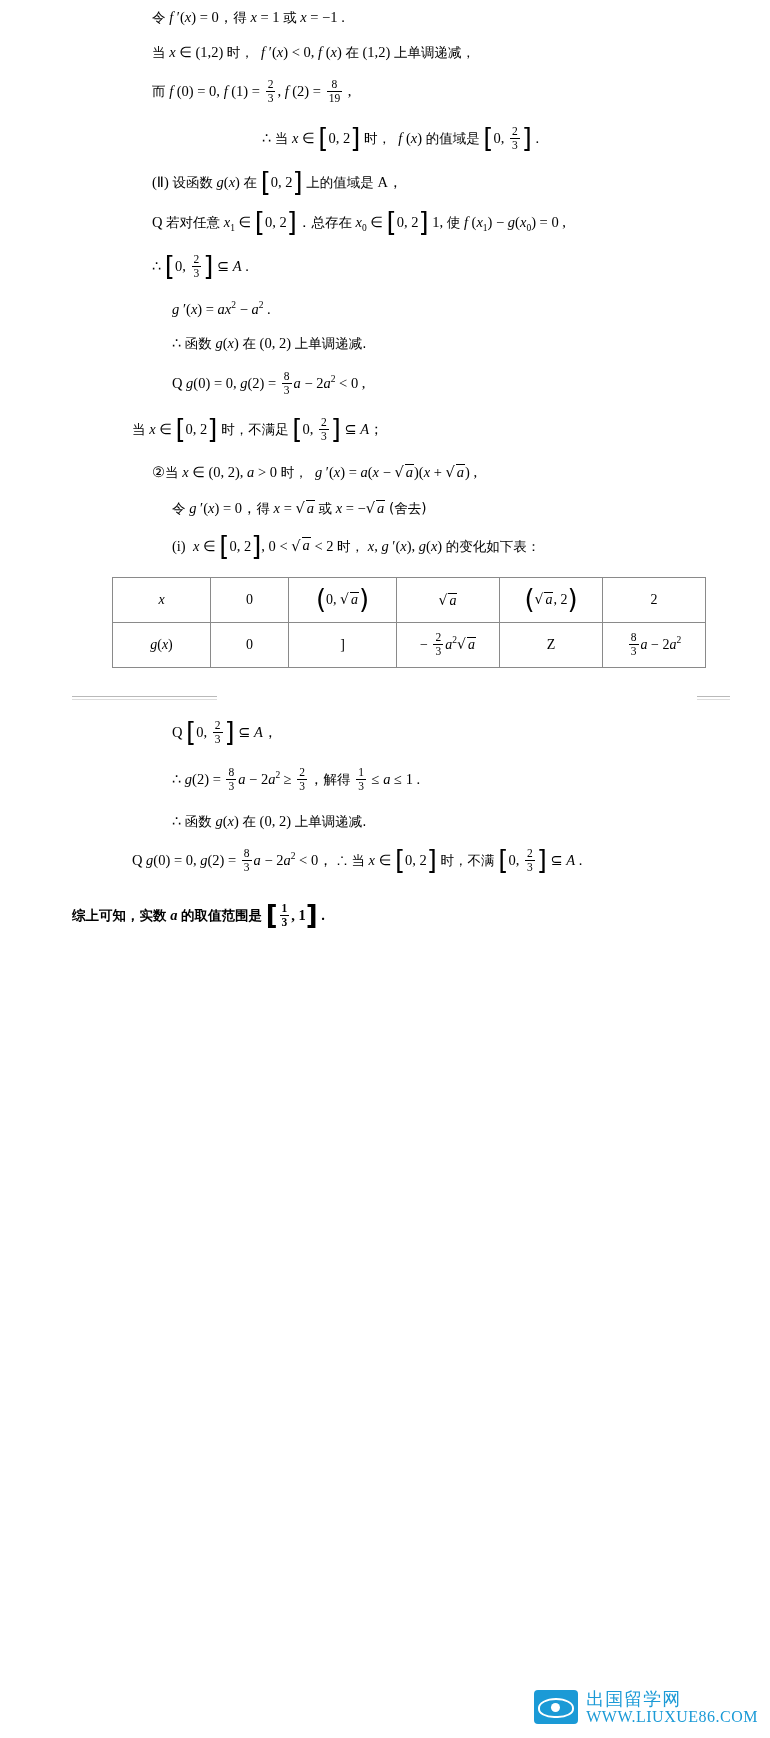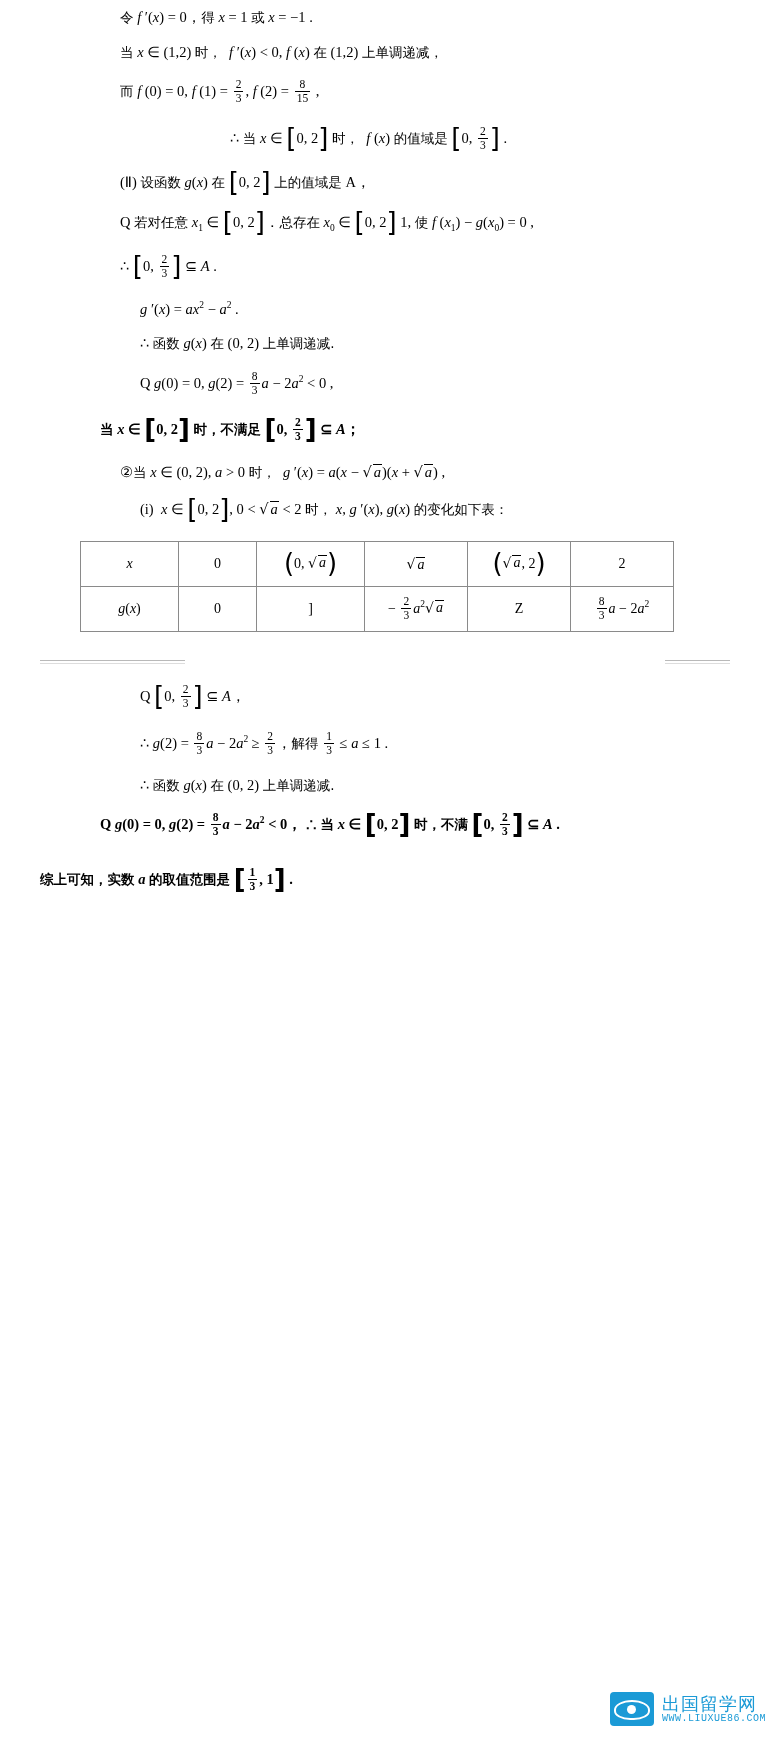--- a/index.html
+++ b/index.html
@@ -12,32 +12,33 @@
     min-height: 1738px;
     font-family: "Liberation Serif", serif;
     color: #000000;
     position: relative;
   }
   .page {
     width: 770px;
     min-height: 1738px;
     position: relative;
     box-sizing: border-box;
+    padding-left: 32px;
   }
   .doc-body {
     padding: 10px 40px 0 40px;
   }
   .line {
     font-size: 14.5px;
     line-height: 1.0;
     margin: 0 0 20px 0;
     white-space: nowrap;
   }
   .ind-0  { padding-left: 0; }
-  .ind-1  { padding-left: 60px; font-weight: bold; }
+  .ind-1  { padding-left: 60px; }
   .ind-2  { padding-left: 80px; }
   .ind-3  { padding-left: 100px; }
   .ind-6  { padding-left: 190px; }
   em.v { font-family: "Liberation Serif", serif; font-style: italic; }
   .cjk { font-family: "DejaVu Sans", sans-serif; font-style: normal; font-size: 13.5px; }
   .frac {
     display: inline-block;
     vertical-align: middle;
     text-align: center;
     font-size: 11.5px;
@@ -111,21 +112,21 @@
     position: absolute;
     top: 8px;
     left: 145px;
     width: 480px;
     height: 20px;
     background: #ffffff;
   }
   
   .watermark {
     position: absolute;
-    right: 4px;
+    right: 12px;
     bottom: 12px;
     display: flex;
     align-items: center;
     gap: 8px;
   }
   .wm-badge {
     width: 44px;
     height: 34px;
     background: #1b9ad6;
     border-radius: 4px;
@@ -148,43 +149,43 @@
     border-radius: 50%;
   }
   .wm-text { line-height: 1.1; }
   .wm-title {
     font-family: "DejaVu Sans", sans-serif;
     font-size: 18px;
     color: #1b9ad6;
     letter-spacing: 1px;
   }
   .wm-url {
-    font-family: Liberation Mono, monospace;
-    font-size: 10px;
+    font-family: Liberation Serif, serif;
+    font-size: 16px;
     color: #1b9ad6;
     letter-spacing: 0.5px;
   }
 </style>
 </head>
 <body>
 
 <div class="page">
   <div class="doc-body">
 
     <div class="line ind-2">
       <span class="cjk">令</span> <em class="v">f</em> ′(<em class="v">x</em>) = 0，<span class="cjk">得</span> <em class="v">x</em> = 1 <span class="cjk">或</span> <em class="v">x</em> = −1 .
     </div>
 
 
     <div class="line ind-2">
       <span class="cjk">当</span> <em class="v">x</em> ∈ (1,2) <span class="cjk">时，</span>&nbsp;&nbsp;<em class="v">f</em> ′(<em class="v">x</em>) &lt; 0, <em class="v">f</em> (<em class="v">x</em>) <span class="cjk">在</span> (1,2) <span class="cjk">上单调递减，</span>
     </div>
 
     <div class="line ind-2">
-      <span class="cjk">而</span> <em class="v">f</em> (0) = 0, <em class="v">f</em> (1) = <span class="frac"><span class="num">2</span><span class="den">3</span></span>, <em class="v">f</em> (2) = <span class="frac"><span class="num">8</span><span class="den">15</span></span> ,
+      <span class="cjk">而</span> <em class="v">f</em> (0) = 0, <em class="v">f</em> (1) = <span class="frac"><span class="num">2</span><span class="den">3</span></span>, <em class="v">f</em> (2) = <span class="frac"><span class="num">8</span><span class="den">19</span></span> ,
     </div>
 
     <div class="line ind-6">
       ∴ <span class="cjk">当</span> <em class="v">x</em> ∈ <span class="bigbr">[</span>0, 2<span class="bigbr">]</span> <span class="cjk">时，</span>&nbsp;&nbsp;<em class="v">f</em> (<em class="v">x</em>) <span class="cjk">的值域是</span> <span class="bigbr">[</span>0, <span class="frac"><span class="num">2</span><span class="den">3</span></span><span class="bigbr">]</span> .
     </div>
 
     <div class="line ind-2">
       (Ⅱ) <span class="cjk">设函数</span> <em class="v">g</em>(<em class="v">x</em>) <span class="cjk">在</span> <span class="bigbr">[</span>0, 2<span class="bigbr">]</span> <span class="cjk">上的值域是</span> A，
     </div>
 
@@ -210,20 +211,23 @@
     </div>
 
     <div class="line ind-1">
       <span class="cjk">当</span> <em class="v">x</em> ∈ <span class="bigbr">[</span>0, 2<span class="bigbr">]</span> <span class="cjk">时，不满足</span> <span class="bigbr">[</span>0, <span class="frac"><span class="num">2</span><span class="den">3</span></span><span class="bigbr">]</span> ⊆ <em class="v">A</em>；
     </div>
 
     <div class="line ind-2">
       ②<span class="cjk">当</span> <em class="v">x</em> ∈ (0, 2), <em class="v">a</em> &gt; 0 <span class="cjk">时，</span>&nbsp;&nbsp;<em class="v">g</em> ′(<em class="v">x</em>) = <em class="v">a</em>(<em class="v">x</em> − <span class="radsym">√</span><span class="sqrt"><em class="v">a</em></span>)(<em class="v">x</em> + <span class="radsym">√</span><span class="sqrt"><em class="v">a</em></span>) ,
     </div>
 
+    <div class="line ind-3">
+      <span class="cjk">令</span> <em class="v">g</em> ′(<em class="v">x</em>) = 0，<span class="cjk">得</span> <em class="v">x</em> = <span class="radsym">√</span><span class="sqrt"><em class="v">a</em></span> <span class="cjk">或</span> <em class="v">x</em> = −<span class="radsym">√</span><span class="sqrt"><em class="v">a</em></span> <span class="cjk">(舍去)</span>
+    </div>
 
     <div class="line ind-3">
       (i)&nbsp; <em class="v">x</em> ∈ <span class="bigbr">[</span>0, 2<span class="bigbr">]</span>, 0 &lt; <span class="radsym">√</span><span class="sqrt"><em class="v">a</em></span> &lt; 2 <span class="cjk">时，</span>&nbsp;<em class="v">x</em>, <em class="v">g</em> ′(<em class="v">x</em>), <em class="v">g</em>(<em class="v">x</em>) <span class="cjk">的变化如下表：</span>
     </div>
 
     <table class="vartable">
       <tbody>
         <tr>
           <td class="c1"><em class="v">x</em></td>
           <td class="c2">0</td>

